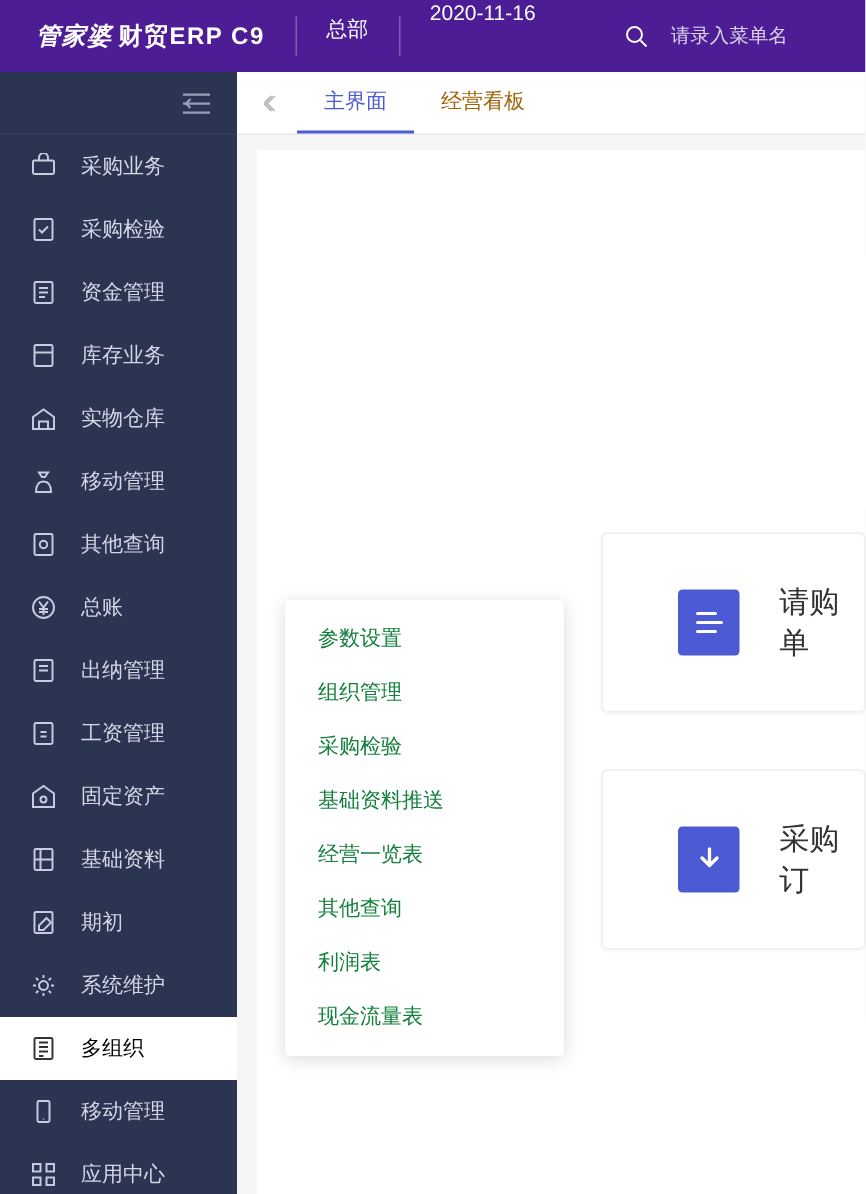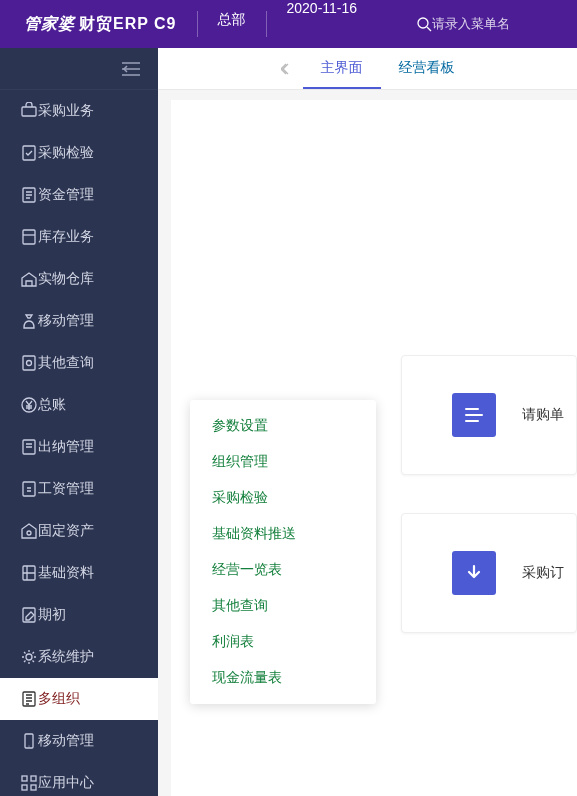--- a/index.html
+++ b/index.html
@@ -4,49 +4,49 @@
   <style>
     * { margin: 0; padding: 0; box-sizing: border-box; }
     body { font-family: "Microsoft YaHei", Arial, sans-serif; font-size: 14px; background: #f5f5f5; overflow: hidden; width: 577px; height: 796px; position: relative; }
     
     .header { background: #4c1d95; height: 48px; display: flex; align-items: center; color: #fff; padding: 0 24px; }
     .logo { font-size: 16px; font-weight: bold; font-style: italic; letter-spacing: 1px; padding-right: 20px; border-right: 1px solid rgba(255,255,255,0.3); height: 26px; display: flex; align-items: center; }
     .logo-text { white-space: nowrap; }
     .logo-sub { font-size: 16px; margin-left: 4px; font-style: normal; }
     .header-section { padding: 0 20px; display: flex; align-items: center; gap: 20px; cursor: pointer; height: 100%; flex-direction: column; }
     .header-section.bordered { border-right: 1px solid rgba(255,255,255,0.3); height: 26px; }
-    .search-section { display: flex; align-items: center; gap: 0; padding-left: 40px; }
+    .search-section { display: flex; align-items: center; gap: 15px; padding-left: 40px; }
     .search-placeholder { color: rgba(255,255,255,0.8); font-size: 13px; }
     .chev-down { display: inline-block; }
     
     .container { display: flex; height: calc(796px - 48px); }
     
     .sidebar { width: 158px; background: #2b3451; color: #c0c4d8; display: flex; flex-direction: column; }
     .collapse-btn { height: 42px; display: flex; align-items: center; justify-content: flex-end; padding-right: 18px; cursor: pointer; border-bottom: 1px solid rgba(255,255,255,0.05); }
     .nav-items { flex: 1; overflow-y: auto; }
-    .nav-item { height: 42px; display: flex; align-items: center; padding-left: 20px; cursor: pointer; gap: 0; font-size: 14px; color: #d3d6e4; }
-    .nav-item.active { background: #fff; color: #7f1d1d; position: relative; }
+    .nav-item { height: 42px; display: flex; align-items: center; padding-left: 20px; cursor: pointer; gap: 16px; font-size: 14px; color: #d3d6e4; }
+    .nav-item.active { background: #fff; color: #000000; position: relative; }
     .nav-item.active::after { content: ""; position: absolute; right: -8px; top: 50%; transform: translateY(-50%) rotate(45deg); width: 16px; height: 16px; background: #fff; }
     .nav-icon { width: 18px; height: 18px; display: flex; align-items: center; justify-content: center; }
     
     .main { flex: 1; background: #f5f5f5; display: flex; flex-direction: column; position: relative; }
-    .tabbar { height: 42px; background: #fff; display: flex; align-items: center; border-bottom: 1px solid #e8e8e8; padding-left: 10px; justify-content: center; }
+    .tabbar { height: 42px; background: #fff; display: flex; align-items: center; border-bottom: 1px solid #e8e8e8; padding-left: 10px; }
     .tab-back { width: 30px; display: flex; align-items: center; justify-content: center; cursor: pointer; color: #999; height: 100%; }
-    .tab { height: 100%; display: flex; align-items: center; padding: 0 18px; cursor: pointer; color: #0369a1; font-size: 14px; border-bottom: 2px solid transparent; }
+    .tab { height: 100%; display: flex; align-items: center; padding: 0 18px; cursor: pointer; color: #a16207; font-size: 14px; border-bottom: 2px solid transparent; }
     .tab.active { color: #4c5bd4; border-bottom-color: #4c5bd4; }
     
     .content { flex: 1; background: #fff; margin: 10px 0 0 13px; position: relative; overflow: hidden; }
     
     .submenu { position: absolute; left: 190px; top: 400px; width: 186px; background: #fff; border-radius: 3px; box-shadow: 0 2px 12px rgba(0,0,0,0.15); padding: 8px 0; z-index: 100; }
     .submenu-item { padding: 9px 22px; cursor: pointer; color: #15803d; font-size: 14px; }
     
     .cards { position: absolute; right: 0; top: 355px; }
     .card { width: 176px; height: 120px; background: #fff; border: 1px solid #eee; border-radius: 4px; margin-bottom: 38px; display: flex; align-items: center; padding-left: 50px; gap: 26px; box-shadow: 0 1px 3px rgba(0,0,0,0.05); }
     .card-icon { width: 44px; height: 44px; background: #4c5bd4; border-radius: 3px; display: flex; align-items: center; justify-content: center; color: #fff; }
-    .card-label { color: #333; font-size: 14px; }
+    .card-label { color: #333; font-size: 20px; }
     
     svg { display: block; }
   </style>
 </head>
 <body>
 
 <div class="header">
   <div class="logo">
     <span class="logo-text">管家婆</span>
     <span class="logo-sub">财贸ERP C9</span>

